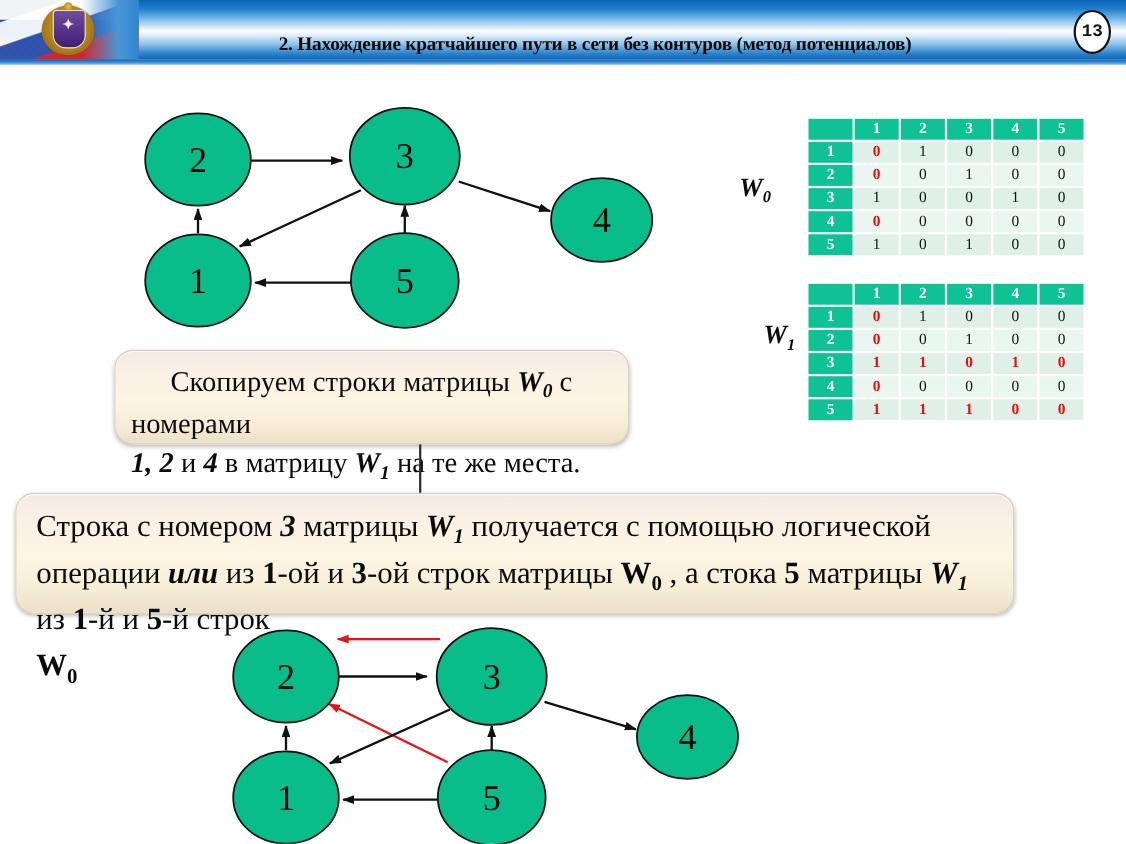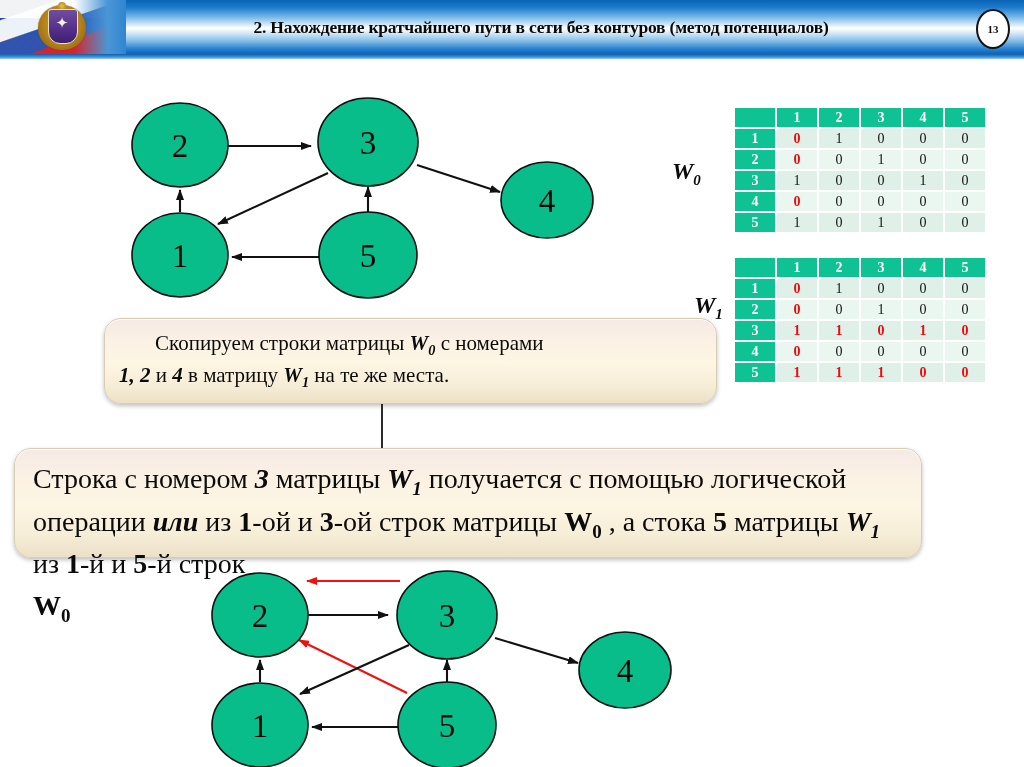--- a/index.html
+++ b/index.html
@@ -86,43 +86,43 @@
   }
   .emb-top {
     position: absolute; left: 22px; top: 0px;
     width: 8px; height: 8px;
     background: radial-gradient(circle, #e9c34a 0%, #a87c14 100%);
     border-radius: 50%;
   }
 
   #header-title {
     position: absolute;
-    left: 126px; top: 0;
+    left: 126px; top: 12px;
     width: 830px; height: 54px;
     display: flex; align-items: center; justify-content: center;
     font-family: "Liberation Serif", serif;
     font-weight: bold;
     font-size: 17.5px;
     color: #080808;
     letter-spacing: -0.2px;
     text-align: center;
     padding: 0 6px;
     box-sizing: border-box;
   }
 
   #page-badge {
     position: absolute;
     right: 14px; top: 9px;
     width: 30px; height: 36px;
     border-radius: 50%;
     background: #ffffff;
     border: 2px solid #111111;
     display: flex; align-items: center; justify-content: center;
-    font-family: Liberation Serif, serif;
-    font-size: 11px;
+    font-family: Liberation Mono, monospace;
+    font-size: 16px;
     font-weight: bold;
     color: #111111;
   }
 
   
   .graph-svg { position: absolute; }
   #graph-top { left: 110px; top: 90px; }
   #graph-bottom { left: 185px; top: 560px; }
   .node-ell {
     fill: #09bd8b;
@@ -201,23 +201,23 @@
     background: linear-gradient(to bottom,
       #f6e9e6 0%, #faf0e4 22%, #fdf6e3 52%, #f6edd7 80%, #ece0c6 100%);
     border: 1px solid #d8cdb4;
     box-shadow: 0 2px 4px rgba(0,0,0,0.25), inset 0 1px 0 #ffffff;
     box-sizing: border-box;
     font-family: "Liberation Serif", serif;
     color: #0b0b0b;
   }
   #callout-1 {
     left: 104px; top: 318px;
-    width: 613px; height: 86px;
+    width: 468px; height: 86px;
     padding: 10px 14px 0 14px;
-    font-size: 21px;
+    font-size: 26px;
     line-height: 1.38;
   }
   #callout-1 .ln1 { text-align: left; text-indent: 36px; }
   #callout-1 .ln2 { text-align: left; }
   #callout-2 {
     left: 14px; top: 448px;
     width: 908px; height: 110px;
     padding: 10px 18px 0 18px;
     font-size: 28px;
     line-height: 1.42;

